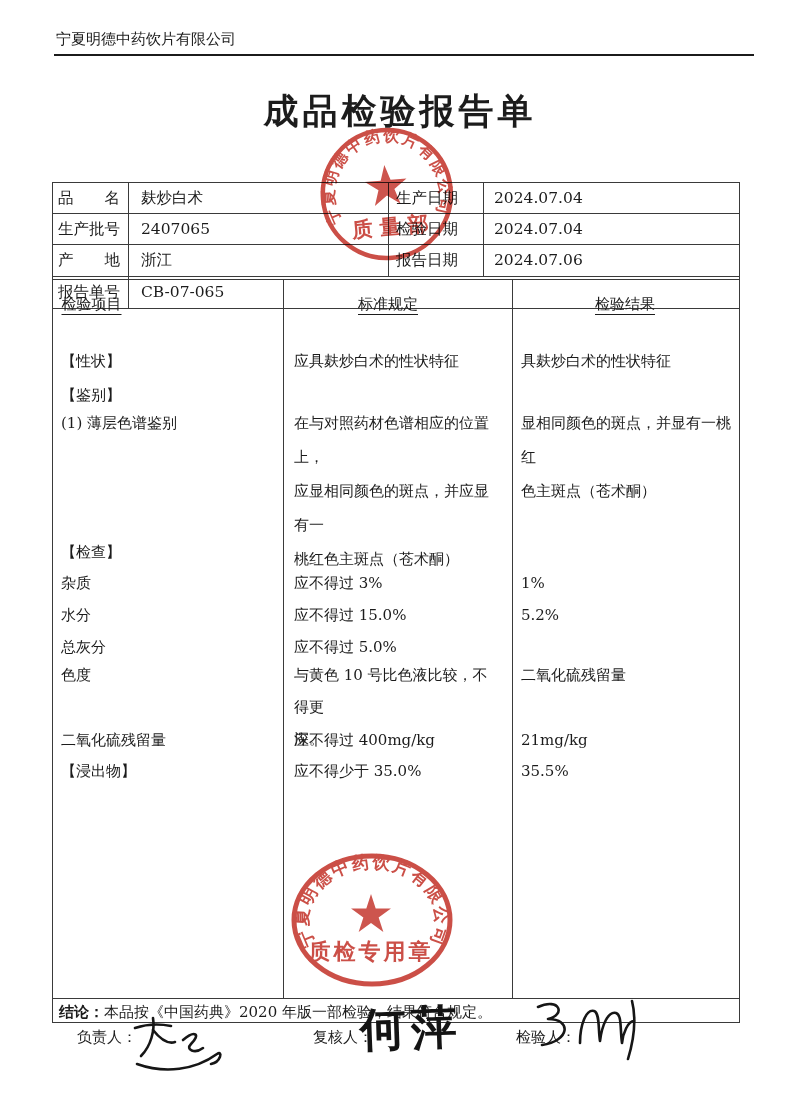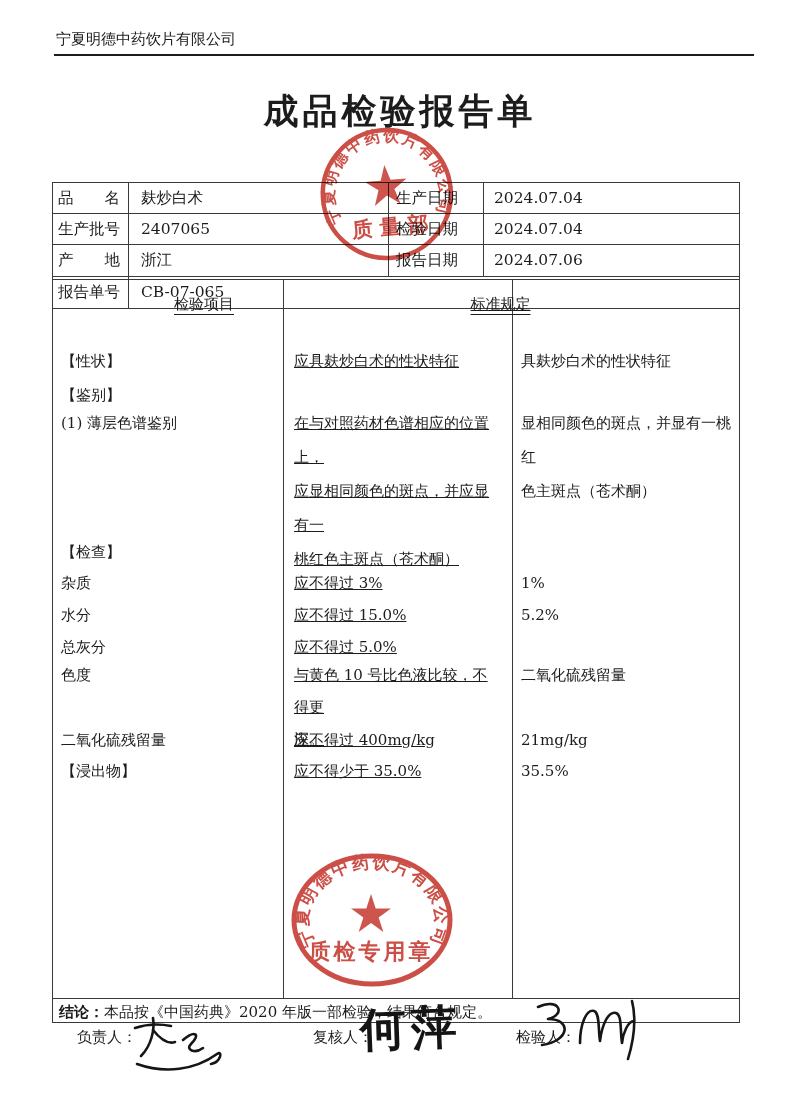--- a/index.html
+++ b/index.html
@@ -30,21 +30,21 @@
   .jlabel { display:inline-block; width:62px; text-align:justify; text-align-last:justify; }
 
   
   .test-table { position:absolute; left:52px; top:279px; width:688px; height:744px;
     border:1.6px solid #3a3a3a; font-size:15px; }
   .vline { position:absolute; top:0; width:1.4px; height:718px; background:#3a3a3a; }
   .vline.v1 { left:230px; } .vline.v2 { left:459px; }
   .hline-bottom { position:absolute; left:0; top:718px; width:100%; height:1.4px; background:#3a3a3a; }
   .trow { position:absolute; left:0; width:100%; display:flex; line-height:34px; }
   .tc1 { width:231px; padding-left:8px; }
-  .tc2 { width:229px; padding-left:10px; padding-right:22px;text-decoration:underline; }
+  .tc2 { width:229px; padding-left:10px; padding-right:22px; }
   .tc3 { width:225px; padding-left:8px; padding-right:2px; }
   .pre { white-space:pre-line; }
   .thead-row { top:7px;justify-content:center; }
   .thead-row span { text-decoration:underline; text-underline-offset:5px; text-decoration-thickness:1px; }
   .tc2.center,.tc3.center { text-align:center; padding-left:0; }
   .conclusion { position:absolute; left:0; top:719.5px; width:100%; height:24px;
     line-height:24px; padding-left:6px; font-size:15px; }
   .conclusion .clabel { font-weight:700; }
 
   
@@ -114,20 +114,21 @@
   </div>
 
   <div class="test-table">
     <div class="vline v1"></div>
     <div class="vline v2"></div>
     <div class="hline-bottom"></div>
 
     <div class="trow thead-row">
       <div class="tc1"><span>检验项目</span></div>
       <div class="tc2 center"><span>标准规定</span></div>
+      <div class="tc3 center"><span>检验结果</span></div>
     </div>
 
     <div class="trow" style="top:64px">
       <div class="tc1">【性状】</div>
       <div class="tc2">应具麸炒白术的性状特征</div>
       <div class="tc3">具麸炒白术的性状特征</div>
     </div>
     <div class="trow" style="top:98px">
       <div class="tc1">【鉴别】</div>
       <div class="tc2"></div>

